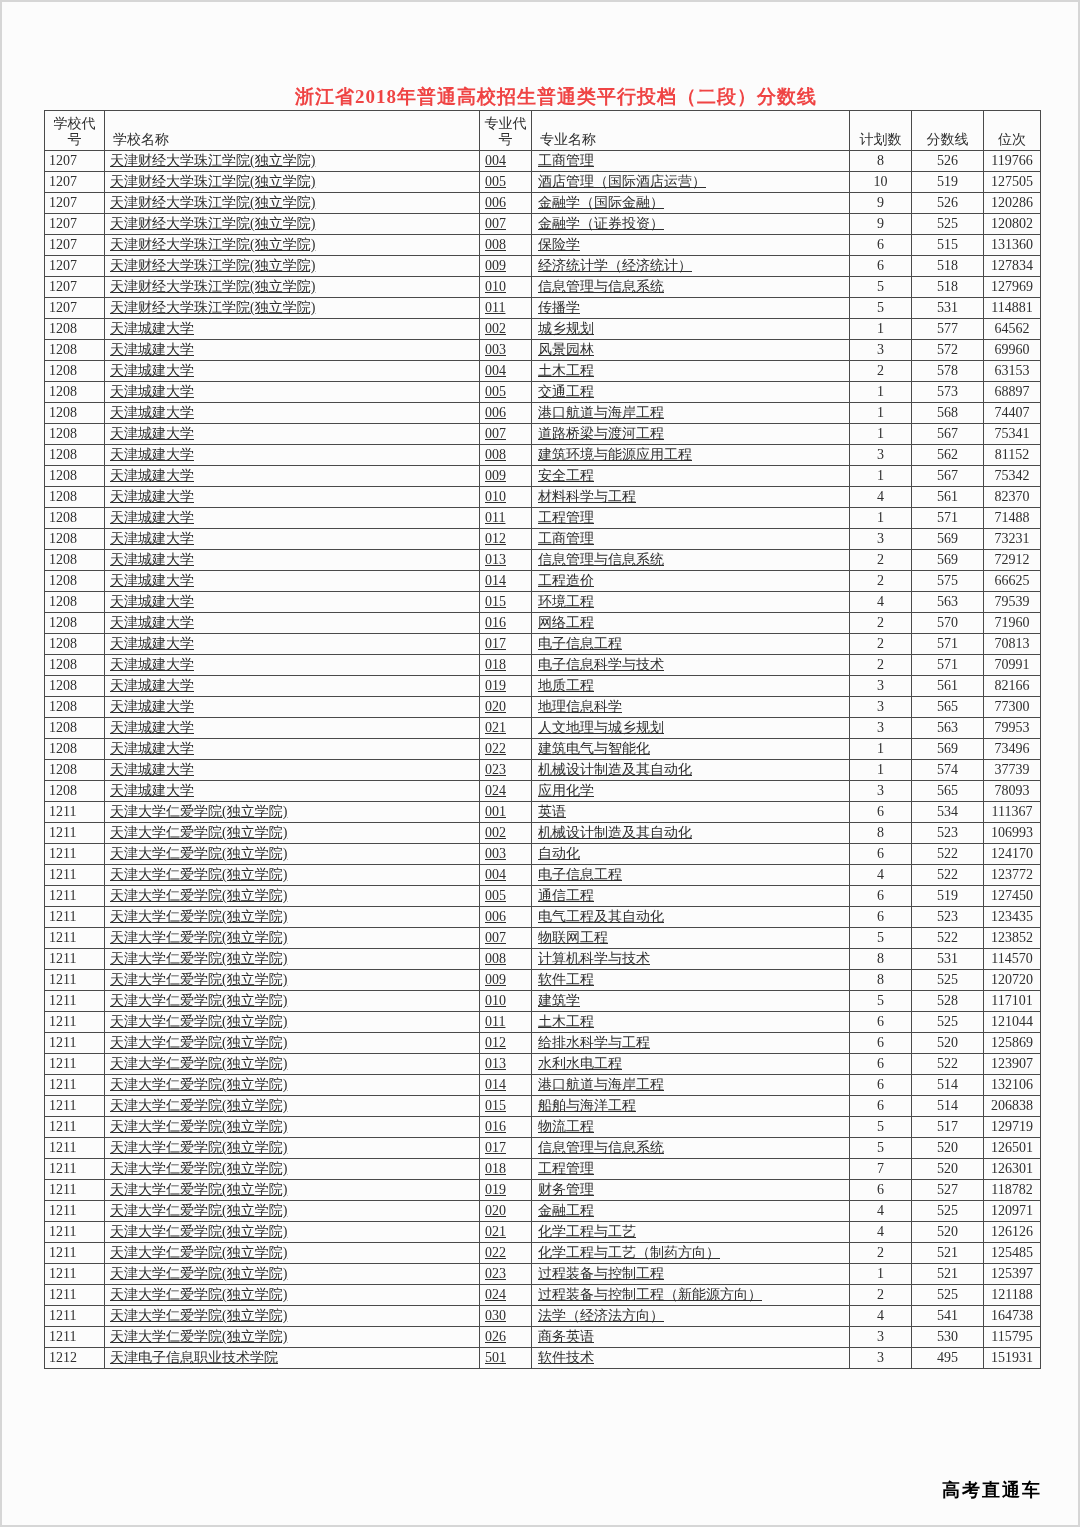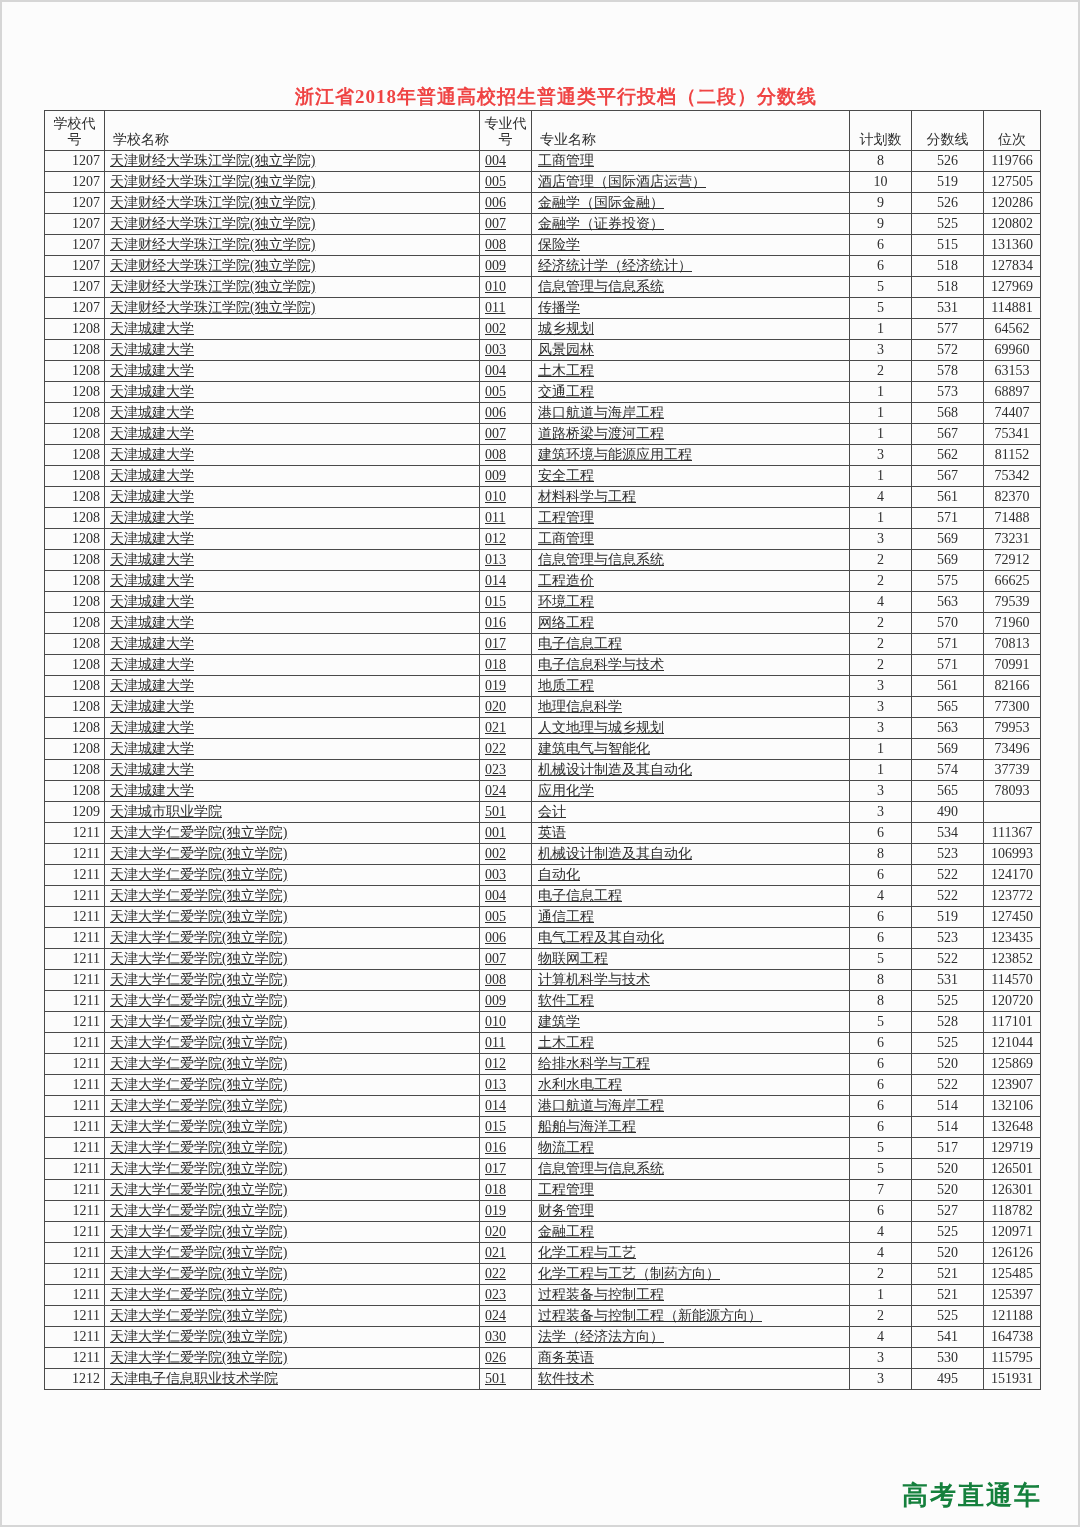--- a/index.html
+++ b/index.html
@@ -59,37 +59,37 @@
     vertical-align: bottom;
     font-weight: normal;
     padding: 2px 4px;
     line-height: 16px;
     white-space: normal;
   }
   
   .score-table th.c1, .score-table th.c3 { text-align: center; }
   .score-table th.c2, .score-table th.c4 { text-align: left; padding-left: 8px; }
   .score-table th.c5, .score-table th.c6, .score-table th.c7 { text-align: center; }
-  .score-table td.c1 { text-align: right; }
+  .score-table td.c1 { text-align: left; }
   .score-table td.c2 { text-align: left; padding-left: 5px; }
   .score-table td.c3 { text-align: left; padding-left: 5px; }
   .score-table td.c4 { text-align: left; padding-left: 6px; }
   .score-table td.c5, .score-table td.c6, .score-table td.c7 { text-align: center; }
   .u {
     text-decoration: underline;
   }
   .watermark {
     position: absolute;
     top: 1476px;
     right: 36px;
     font-family: "Liberation Sans", "DejaVu Sans", sans-serif;
     font-weight: bold;
-    font-size: 26px;
+    font-size: 18px;
     letter-spacing: 2px;
-    color: #15803d;
+    color: #000000;
   }
 </style>
 </head>
 <body>
 
 <div class="page">
 
   <h1 class="title">浙江省2018年普通高校招生普通类平行投档（二段）分数线</h1>
 
   <table class="score-table">
@@ -387,29 +387,20 @@
         <tr>
           <td class="c1">1208</td>
           <td class="c2"><span class="u">天津城建大学</span></td>
           <td class="c3"><span class="u">024</span></td>
           <td class="c4"><span class="u">应用化学</span></td>
           <td class="c5">3</td>
           <td class="c6">565</td>
           <td class="c7">78093</td>
         </tr>
         <tr>
-          <td class="c1">1209</td>
-          <td class="c2"><span class="u">天津城市职业学院</span></td>
-          <td class="c3"><span class="u">501</span></td>
-          <td class="c4"><span class="u">会计</span></td>
-          <td class="c5">3</td>
-          <td class="c6">490</td>
-          <td class="c7"></td>
-        </tr>
-        <tr>
           <td class="c1">1211</td>
           <td class="c2"><span class="u">天津大学仁爱学院(独立学院)</span></td>
           <td class="c3"><span class="u">001</span></td>
           <td class="c4"><span class="u">英语</span></td>
           <td class="c5">6</td>
           <td class="c6">534</td>
           <td class="c7">111367</td>
         </tr>
         <tr>
           <td class="c1">1211</td>
@@ -528,21 +519,21 @@
           <td class="c6">514</td>
           <td class="c7">132106</td>
         </tr>
         <tr>
           <td class="c1">1211</td>
           <td class="c2"><span class="u">天津大学仁爱学院(独立学院)</span></td>
           <td class="c3"><span class="u">015</span></td>
           <td class="c4"><span class="u">船舶与海洋工程</span></td>
           <td class="c5">6</td>
           <td class="c6">514</td>
-          <td class="c7">132648</td>
+          <td class="c7">206838</td>
         </tr>
         <tr>
           <td class="c1">1211</td>
           <td class="c2"><span class="u">天津大学仁爱学院(独立学院)</span></td>
           <td class="c3"><span class="u">016</span></td>
           <td class="c4"><span class="u">物流工程</span></td>
           <td class="c5">5</td>
           <td class="c6">517</td>
           <td class="c7">129719</td>
         </tr>

